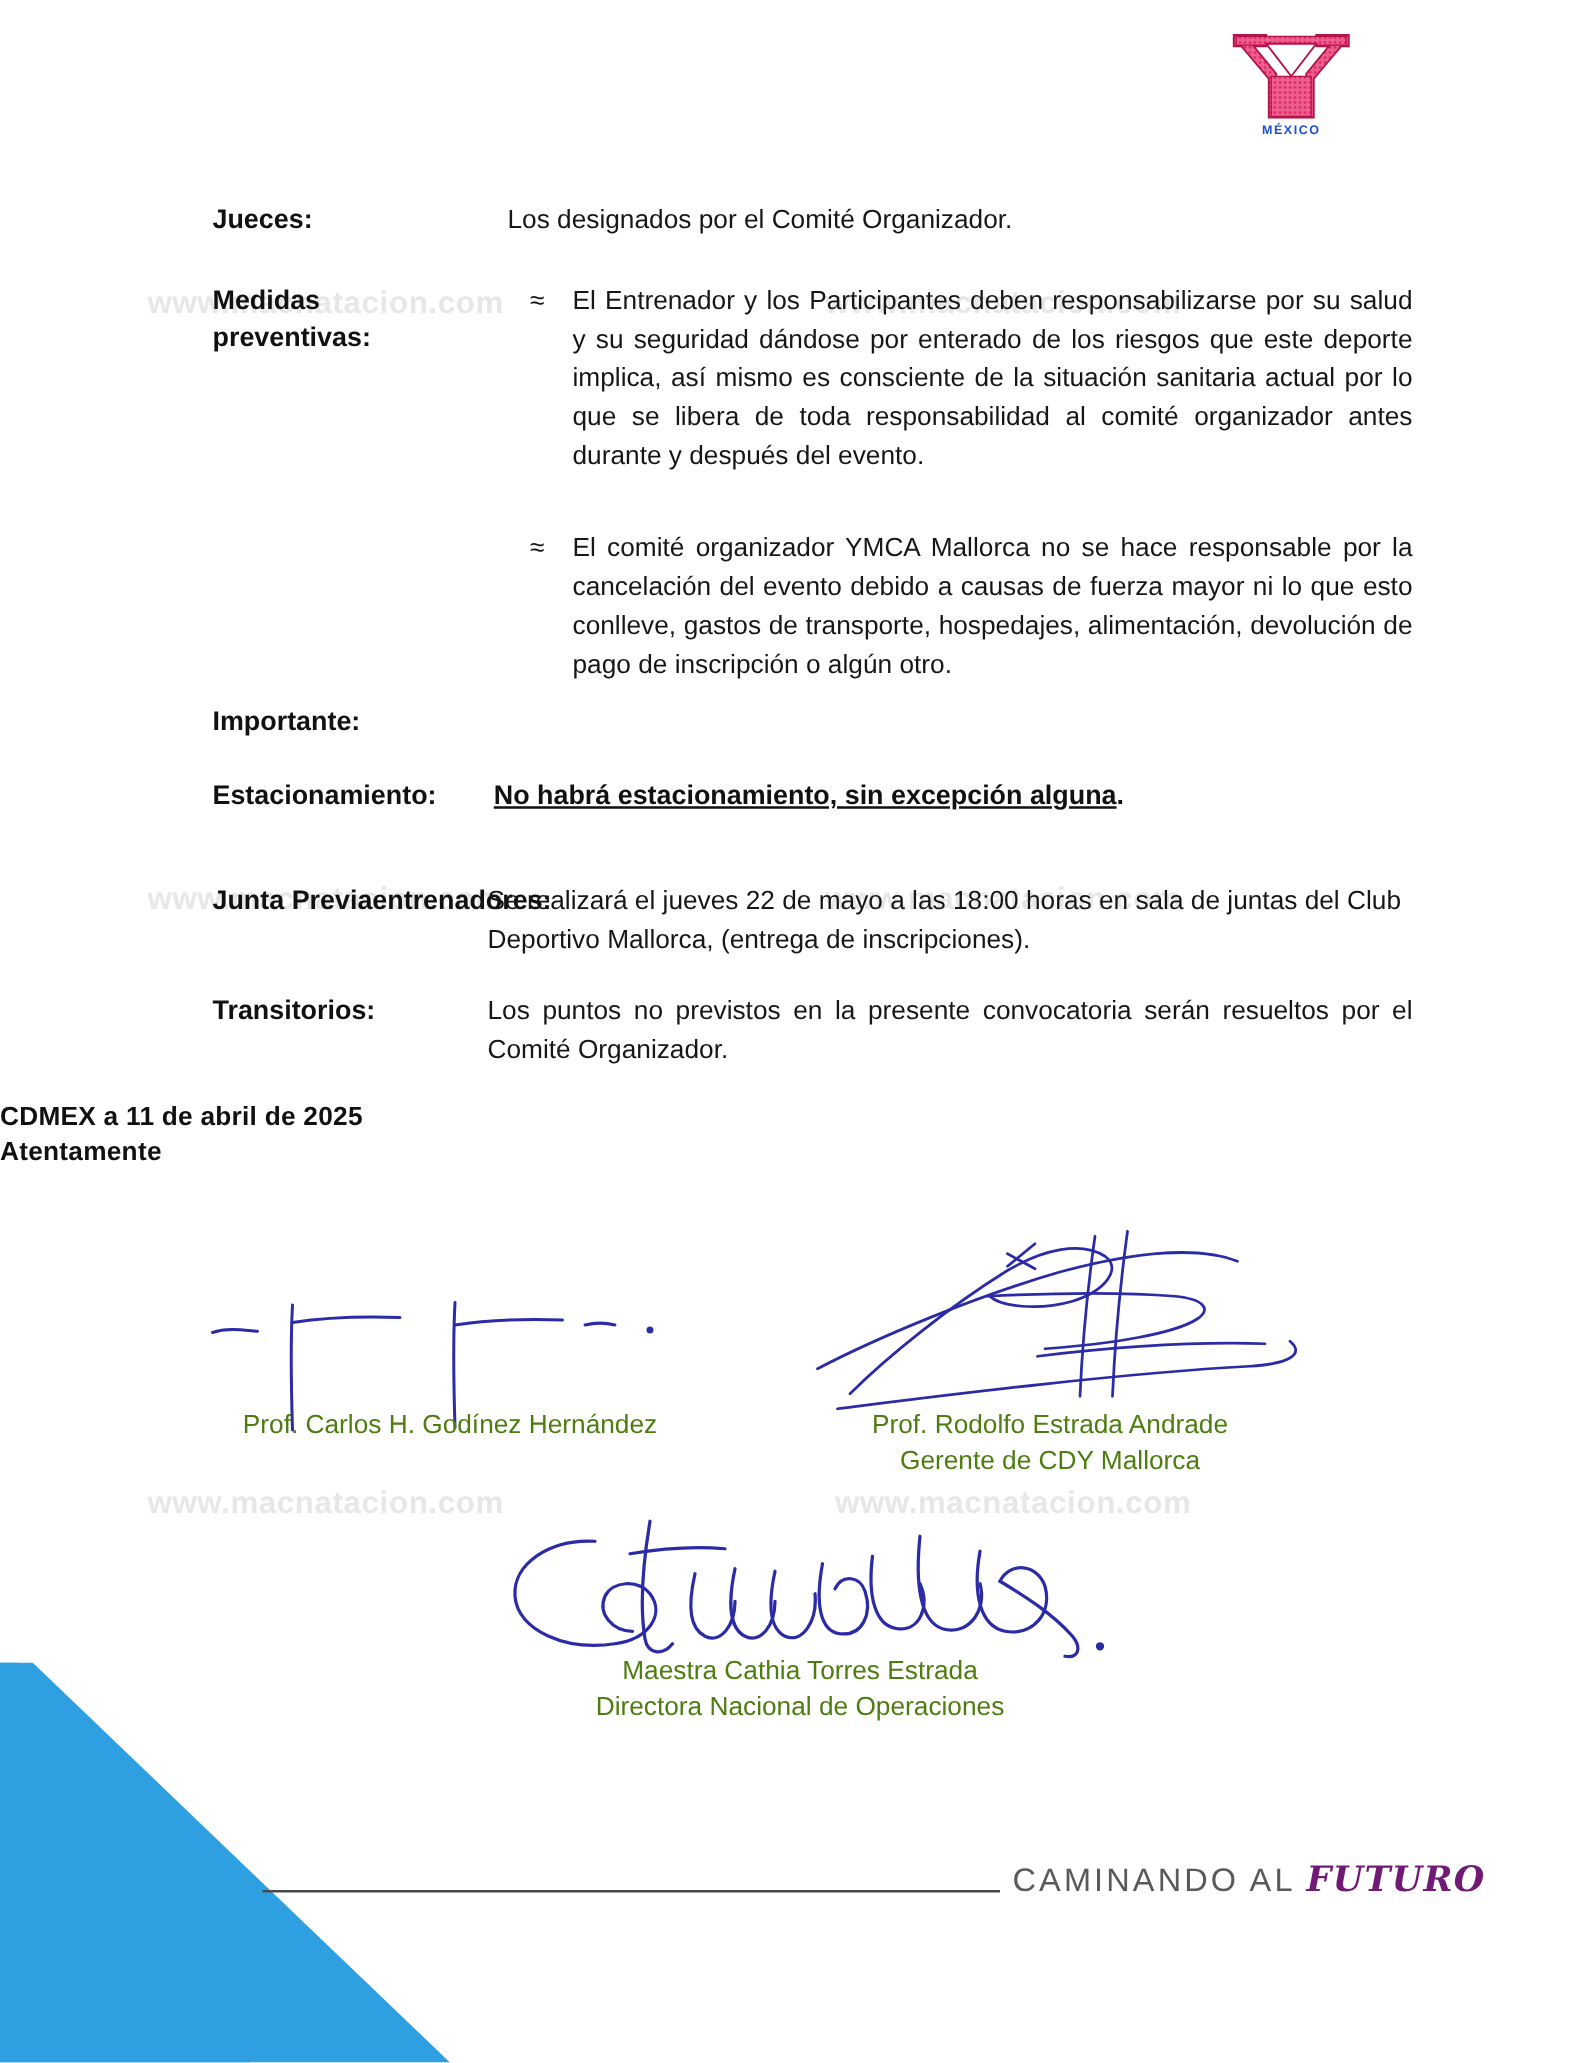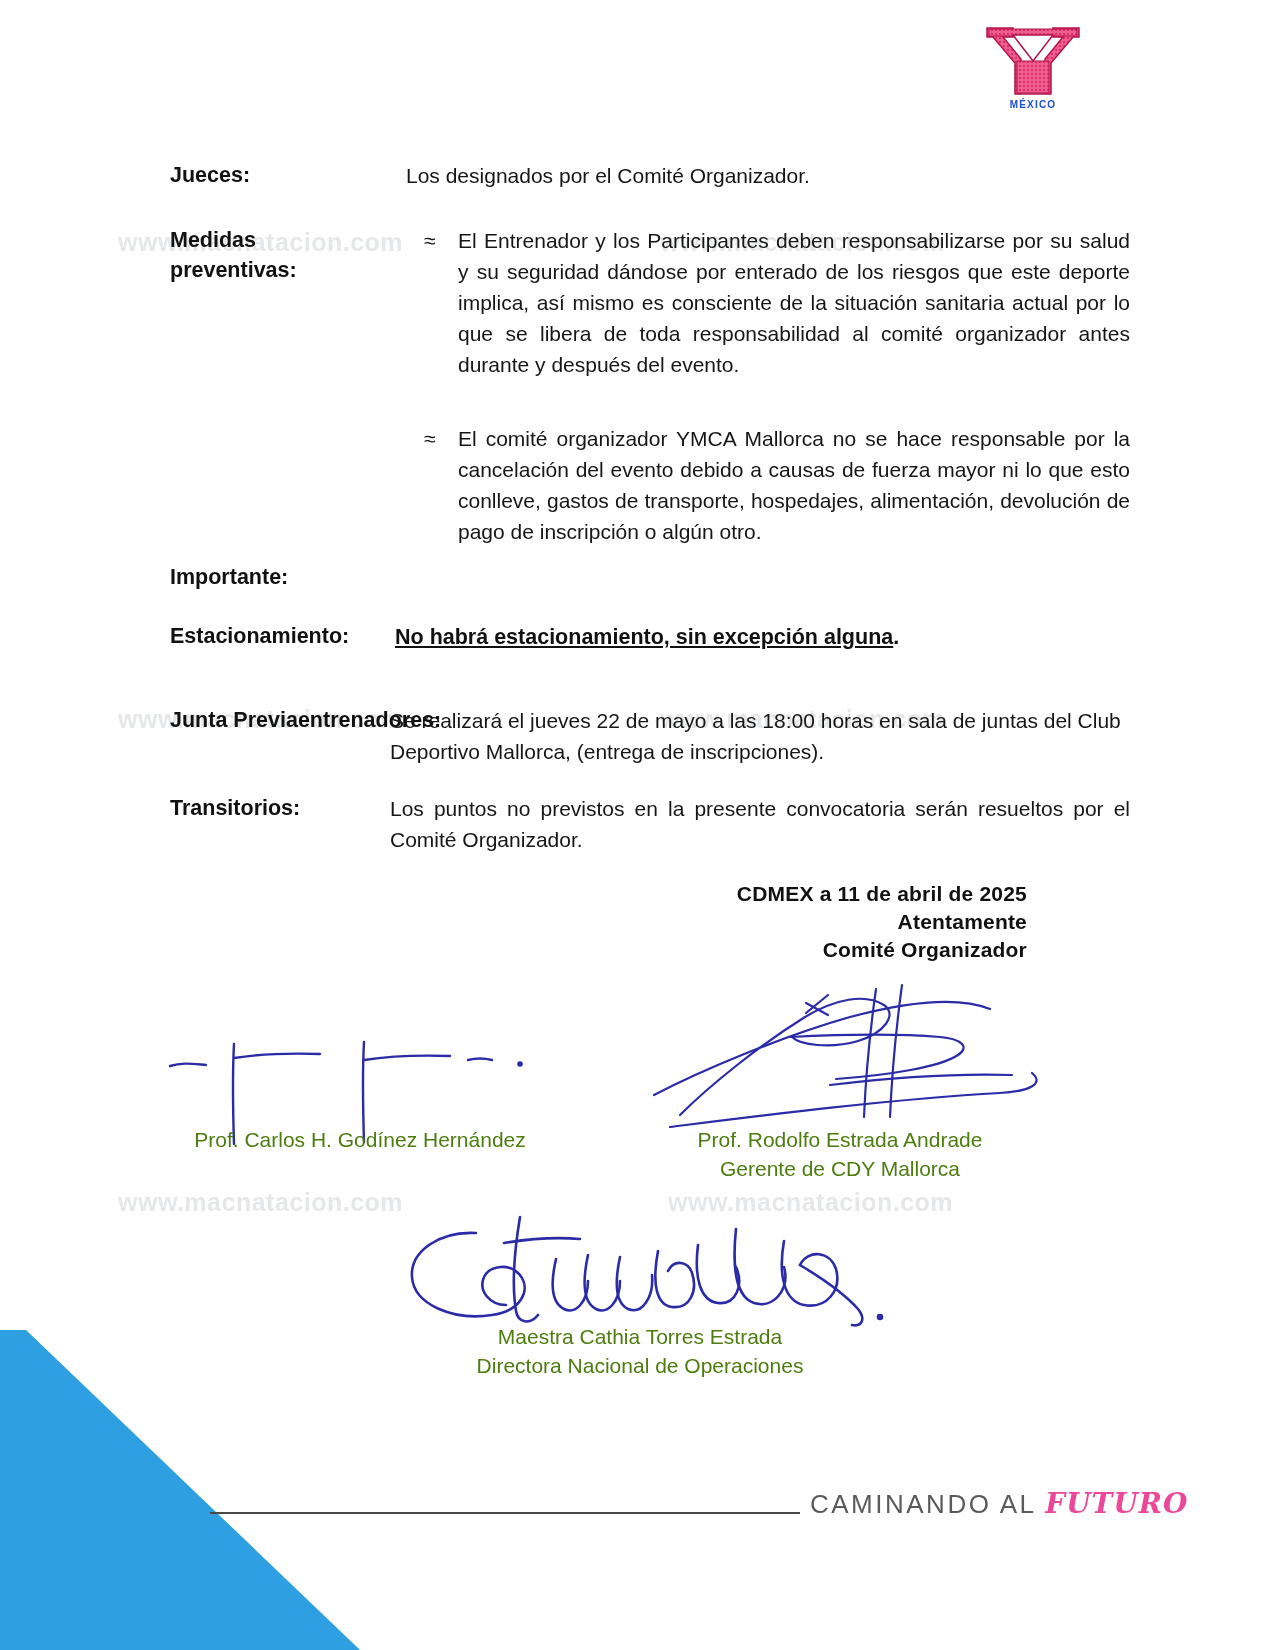--- a/index.html
+++ b/index.html
@@ -51,21 +51,21 @@
   .bullet{
     font-size:21px;color:#161616;line-height:31px;
     width:34px;flex:0 0 34px;
   }
 
   .underline-bold{font-weight:700;text-decoration:underline;}
 
   
   .closing{
     position:absolute;left:0;top:880px;width:1027px;
-    text-align:right;
+    text-align:left;
   }
   .closing div{
     font-size:21px;font-weight:700;color:#111;line-height:28px;
     letter-spacing:0.2px;
   }
 
   
   .sig-name{
     position:absolute;text-align:center;
     font-size:21px;color:#4d7c0f;line-height:29px;
@@ -80,21 +80,21 @@
     background:#4a4a4a;
   }
   .footer-tag{
     position:absolute;left:810px;top:1487px;
     font-size:26px;letter-spacing:2.5px;color:#5a5a5a;
     white-space:nowrap;
   }
   .footer-tag .futuro{
     font-family:"DejaVu Serif", serif;
     font-style:italic;font-weight:700;
-    color:#ec4899;letter-spacing:1px;
+    color:#701a75;letter-spacing:1px;
     font-size:28px;
   }
 </style>
 </head>
 <body>
 
 <div class="page">
 
   <div>
     <div class="wm" style="left:118px;top:228px;">www.macnatacion.com</div>
@@ -168,21 +168,20 @@
     </div>
     <div class="row" style="left:390px;top:793px;width:745px;">
       <div class="value justify" style="width:740px;">Los puntos no previstos en la presente convocatoria serán resueltos por el Comité Organizador.</div>
     </div>
 
   </div>
 
   <div class="closing">
     <div>CDMEX a 11 de abril de 2025</div>
     <div>Atentamente</div>
-    <div>Comité Organizador</div>
   </div>
 
   <svg class="sig-ink" style="left:150px;top:1020px;width:420px;height:130px;" viewBox="0 0 420 130">
     <g fill="none" stroke="#2b2ba8" stroke-width="2.4" stroke-linecap="round">
       <path d="M20,46 C32,42 44,44 56,45"></path>
       <path d="M84,24 C82,60 83,92 84,124"></path>
       <path d="M84,38 C110,34 142,33 170,34"></path>
       <path d="M214,22 C212,58 213,90 214,122"></path>
       <path d="M214,40 C240,36 272,35 300,36"></path>
       <path d="M318,40 C326,38 334,38 342,40"></path>

